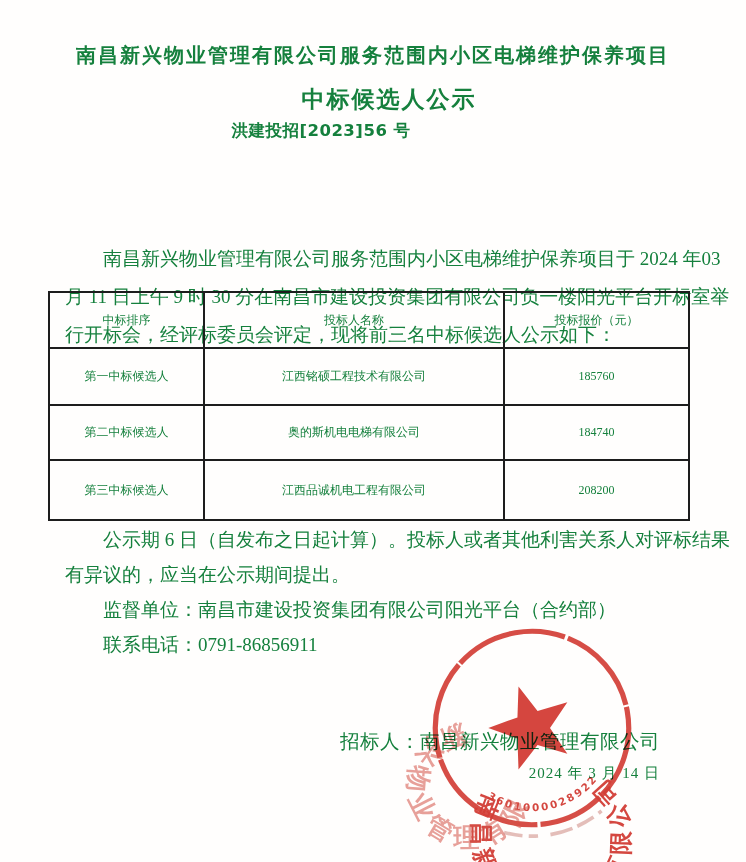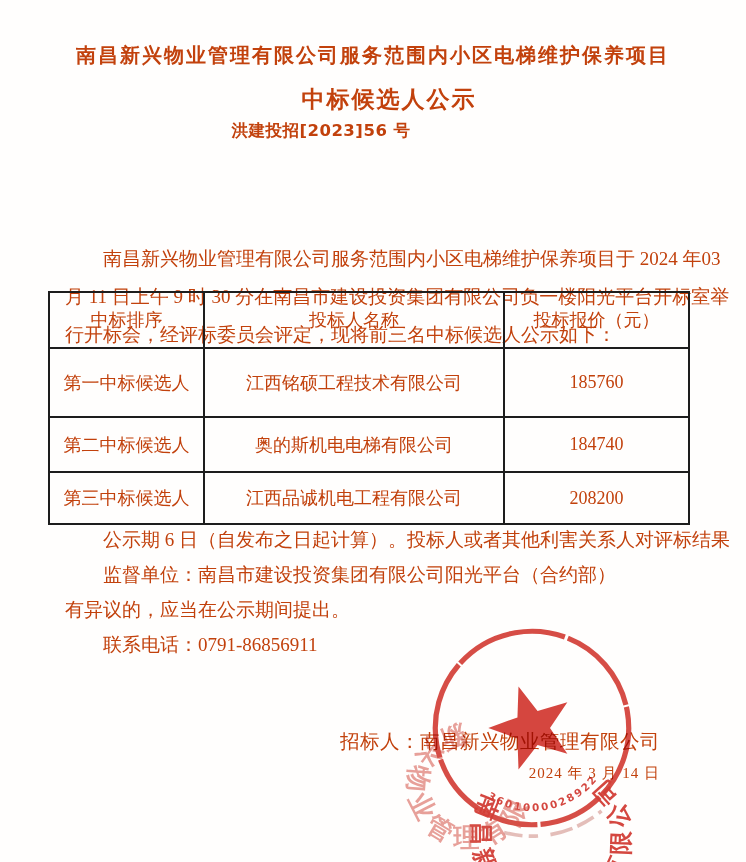--- a/index.html
+++ b/index.html
@@ -1,18 +1,18 @@
 <!DOCTYPE html>
 <html><head>
 <meta charset="utf-8">
 <style>
   html,body{margin:0;padding:0;background:#ffffff;}
   .page{
     position:relative;width:746px;height:862px;background:#fffefd;overflow:hidden;
-    font-family:"Liberation Serif","DejaVu Serif",serif;color:#c2410c;
+    font-family:"Liberation Serif","DejaVu Serif",serif;color:#15803d;
   }
   .title1{
     position:absolute;top:42px;left:0;width:746px;text-align:center;
     font-family:"DejaVu Sans","Liberation Sans",sans-serif;
     font-weight:700;font-size:20px;letter-spacing:2px;
   }
   .title2{
     position:absolute;top:84px;left:16px;width:746px;text-align:center;
     font-family:"DejaVu Sans","Liberation Sans",sans-serif;
     font-weight:700;font-size:23px;letter-spacing:2px;
@@ -24,30 +24,30 @@
   }
   .intro{
     position:absolute;top:196px;left:65px;width:645px;
     font-size:19px;line-height:38px;margin-top:44px;
   }
   .intro .line{white-space:nowrap;}
   .indent{text-indent:2em;}
   table.bids{
     position:absolute;top:291px;left:48px;width:640px;
     border-collapse:collapse;table-layout:fixed;
-    font-size:18px;
+    font-size:12px;
   }
   table.bids th,table.bids td{
     border:2px solid #1d1d1d;text-align:center;vertical-align:middle;
     font-weight:400;padding:0;
   }
   table.bids thead tr{height:56px;}
-  table.bids tbody tr:nth-child(1){height:69px;}
+  table.bids tbody tr:nth-child(1){height:57px;}
   table.bids tbody tr:nth-child(2){height:55px;margin-top:16px;}
-  table.bids tbody tr:nth-child(3){height:52px;}
+  table.bids tbody tr:nth-child(3){height:60px;}
   col.c1{width:155px;} col.c2{width:300px;} col.c3{width:185px;}
   .footer{
     position:absolute;top:522px;left:65px;width:645px;
     font-size:19px;line-height:35px;
   }
   .footer .line{white-space:nowrap;}
   .sig-issuer{
     position:absolute;top:728px;right:86px;
     font-size:19.5px;letter-spacing:.5px;white-space:nowrap;text-align:center;
   }
@@ -103,22 +103,22 @@
       <tr>
         <td>第三中标候选人</td>
         <td>江西品诚机电工程有限公司</td>
         <td>208200</td>
       </tr>
     </tbody>
   </table>
 
   <div class="footer">
     <div class="line indent">公示期 6 日（自发布之日起计算）。投标人或者其他利害关系人对评标结果</div>
+    <div class="line">有异议的，应当在公示期间提出。</div>
     <div class="line indent">监督单位：南昌市建设投资集团有限公司阳光平台（合约部）</div>
-    <div class="line">有异议的，应当在公示期间提出。</div>
     <div class="line indent">联系电话：0791-86856911</div>
   </div>
 
   <div class="sig-issuer">招标人：南昌新兴物业管理有限公司</div>
   <div class="sig-date">2024 年 3 月 14 日</div>
 
   <div class="stamp">
     <svg width="208" height="208" viewBox="0 0 200 200">
       <g transform="rotate(-10 100 100)" fill="#cf2f26" stroke="none">
 

